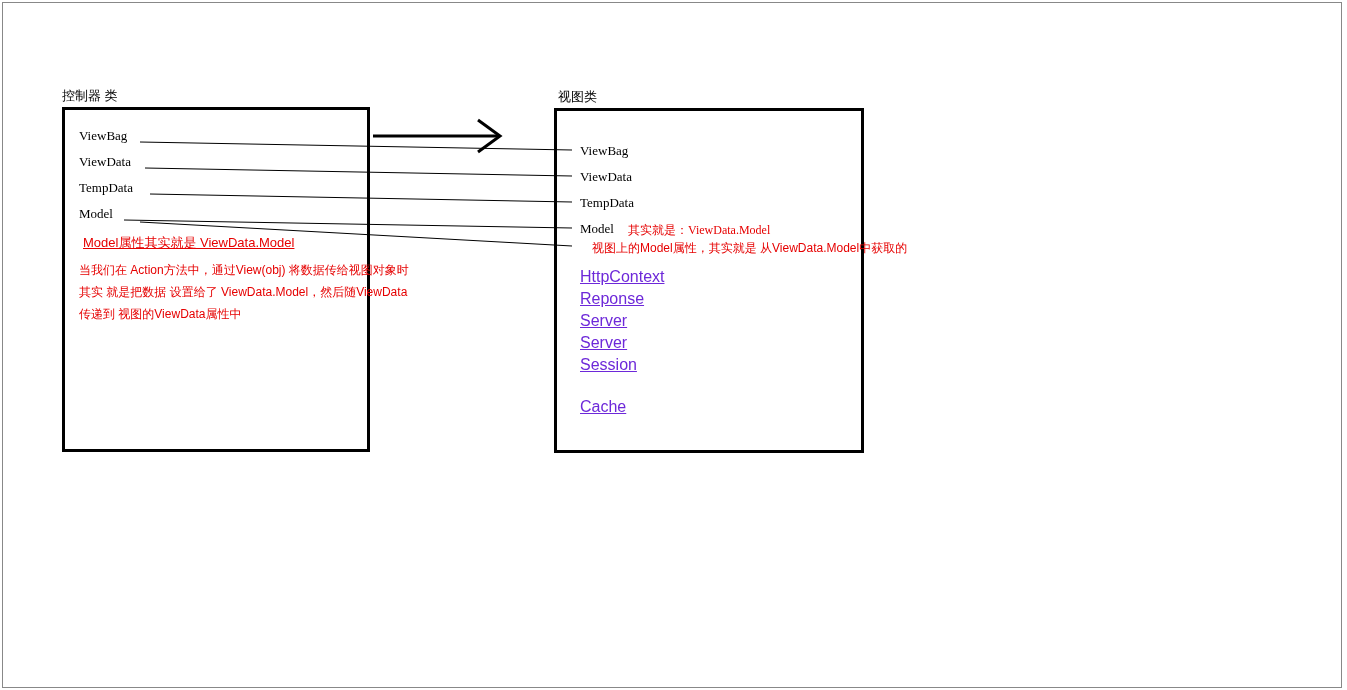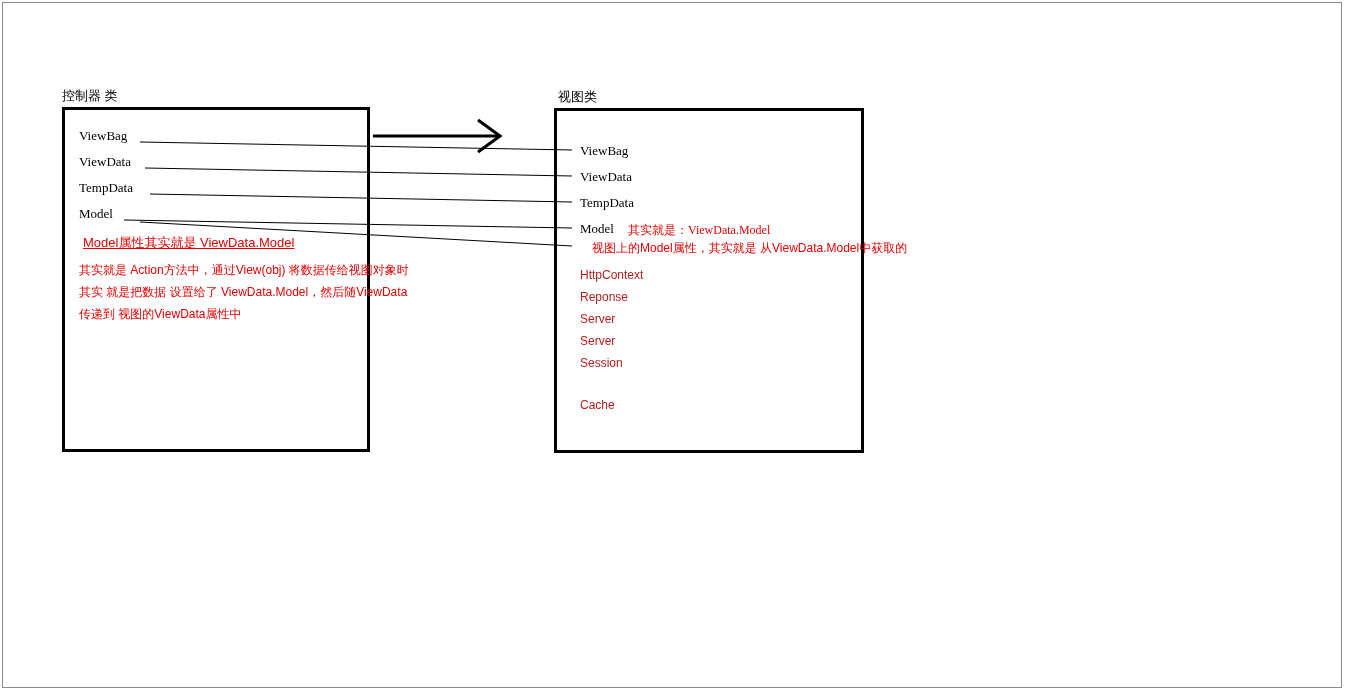--- a/index.html
+++ b/index.html
@@ -51,22 +51,23 @@
     .red {
       position: absolute;
       font-size: 12px;
       color: #e60000;
     }
     .red-mono {
       font-family: Liberation Serif, serif;
     }
     .blue {
       position: absolute;
-      font-size: 12px;
-      color: #b91c1c;
+      font-size: 16px;
+      color: #6d28d9;
+      text-decoration: underline;
     }
     svg.overlay {
       position: absolute;
       left: 0;
       top: 0;
       width: 1347px;
       height: 690px;
       pointer-events: none;
     }
   </style>
@@ -78,21 +79,21 @@
 <div class="title" style="left:62px; top:87px;">控制器 类</div>
 
 <div class="box box-left"></div>
 
 <div class="item" style="left:79px; top:128px;">ViewBag</div>
 <div class="item" style="left:79px; top:154px;">ViewData</div>
 <div class="item" style="left:79px; top:180px;">TempData</div>
 <div class="item" style="left:79px; top:206px;">Model</div>
 
 <div class="red" style="left:83px; top:234px; font-size:13px;text-decoration:underline;">Model属性其实就是 ViewData.Model</div>
-<div class="red" style="left:79px; top:262px;">其实就是 Action方法中，通过View(obj)   将数据传给视图对象时</div>
+<div class="red" style="left:79px; top:262px;">当我们在 Action方法中，通过View(obj)   将数据传给视图对象时</div>
 <div class="red" style="left:79px; top:284px;text-align:right;">其实 就是把数据 设置给了 ViewData.Model，然后随ViewData</div>
 <div class="red" style="left:79px; top:306px;">传递到 视图的ViewData属性中</div>
 
 <div class="title" style="left:558px; top:88px;">视图类</div>
 
 <div class="box box-right"></div>
 
 <div class="item" style="left:580px; top:143px;">ViewBag</div>
 <div class="item" style="left:580px; top:169px;">ViewData</div>
 <div class="item" style="left:580px; top:195px;">TempData</div>

